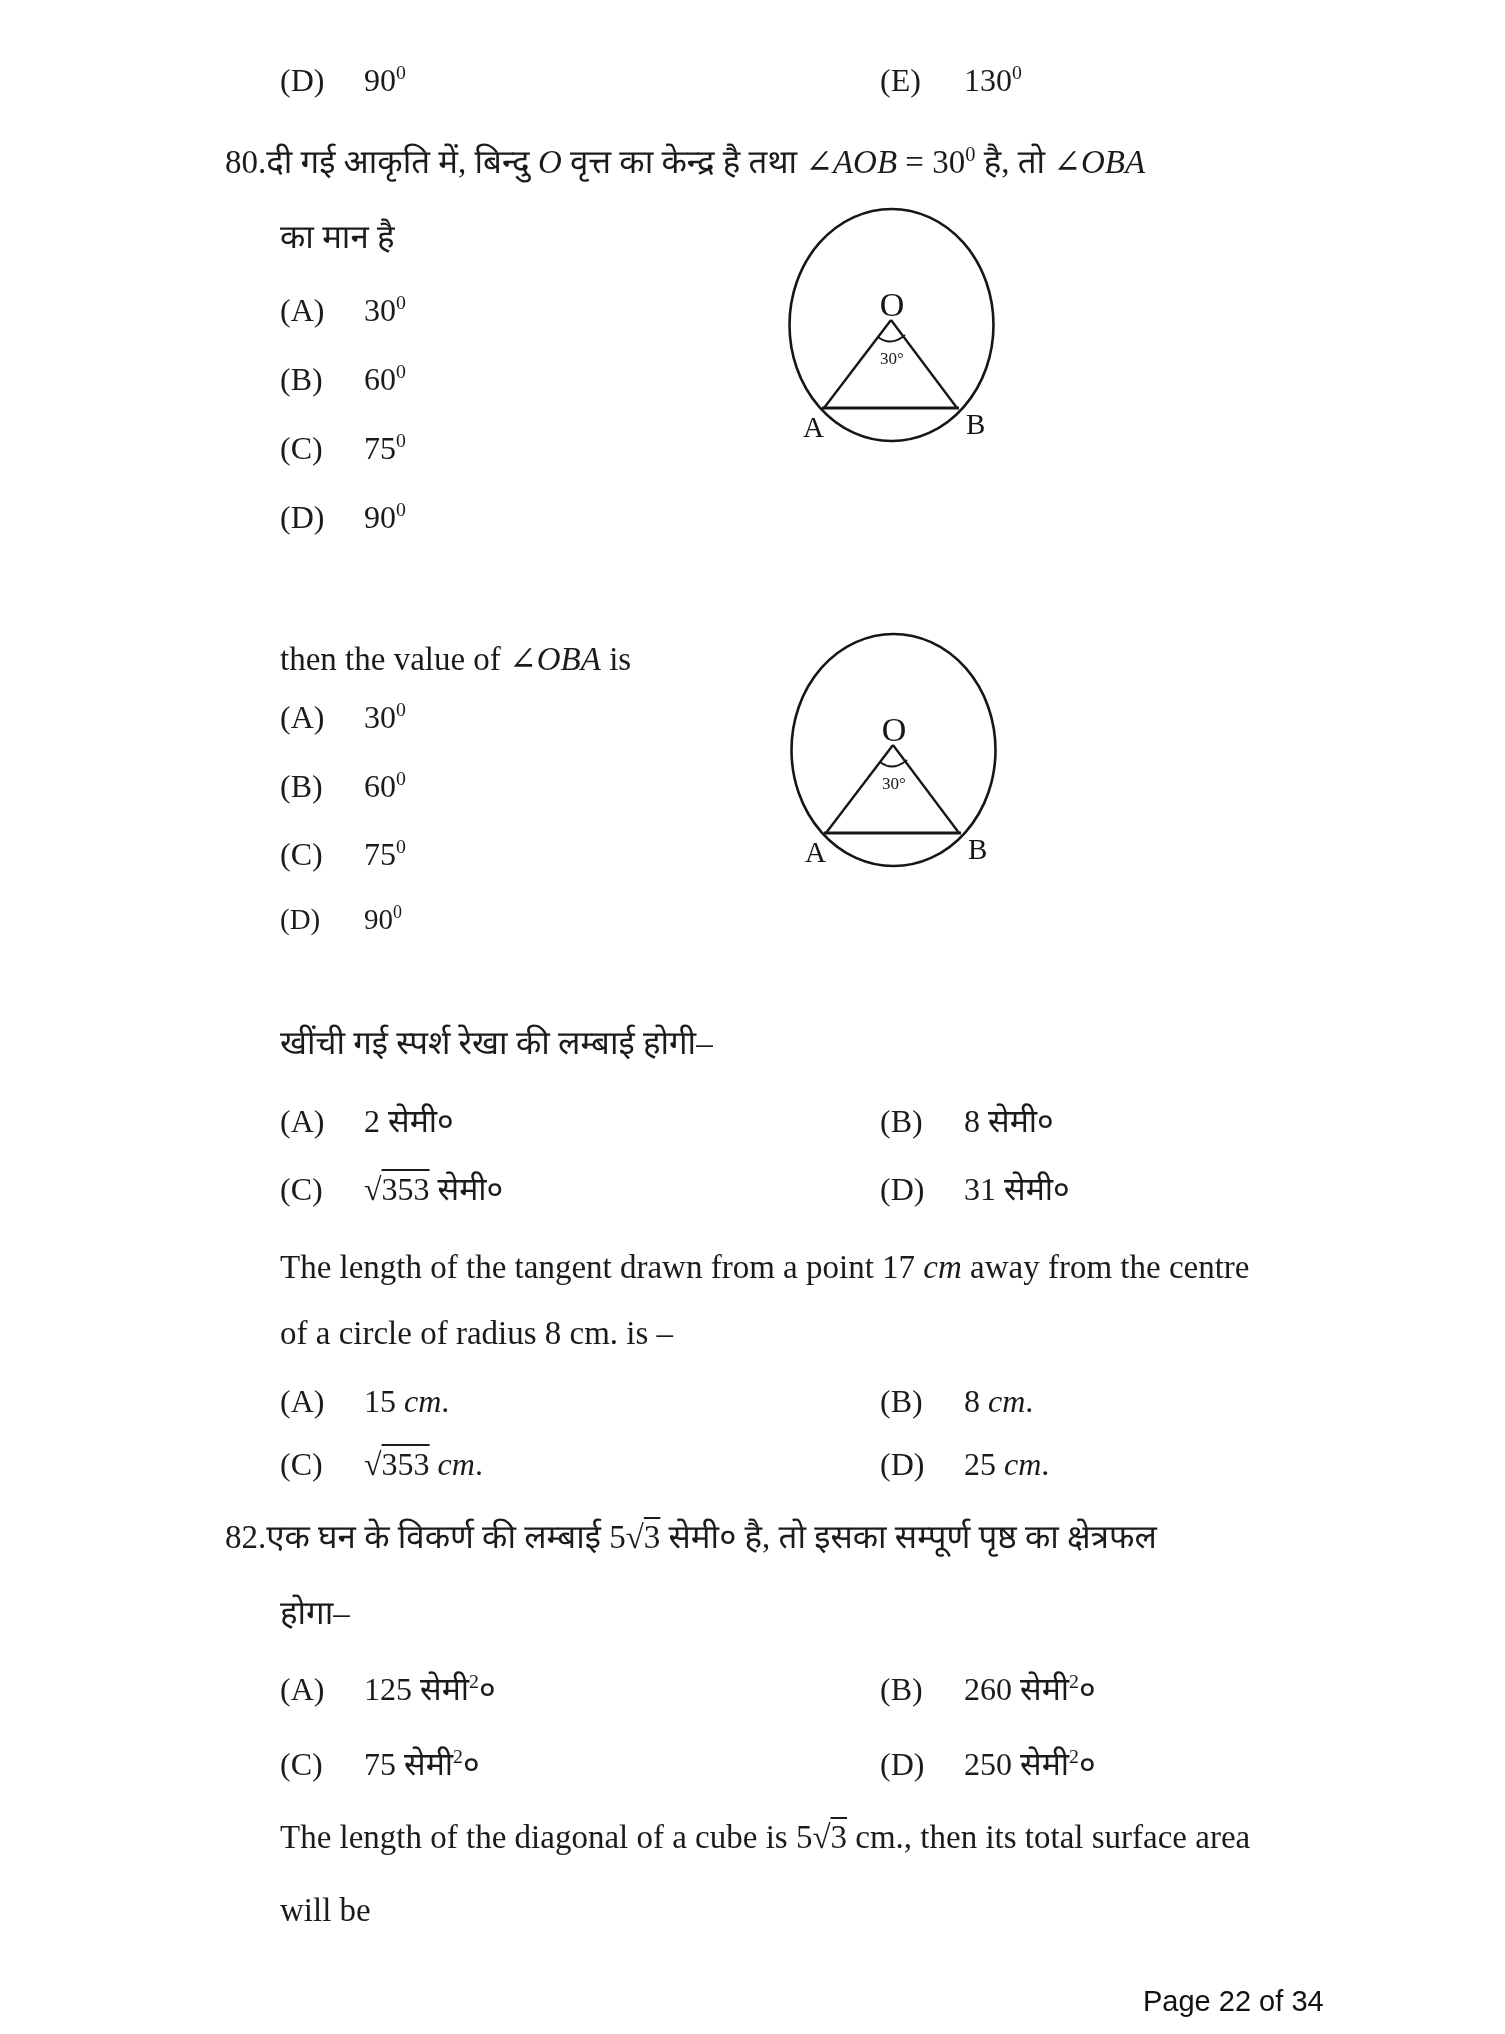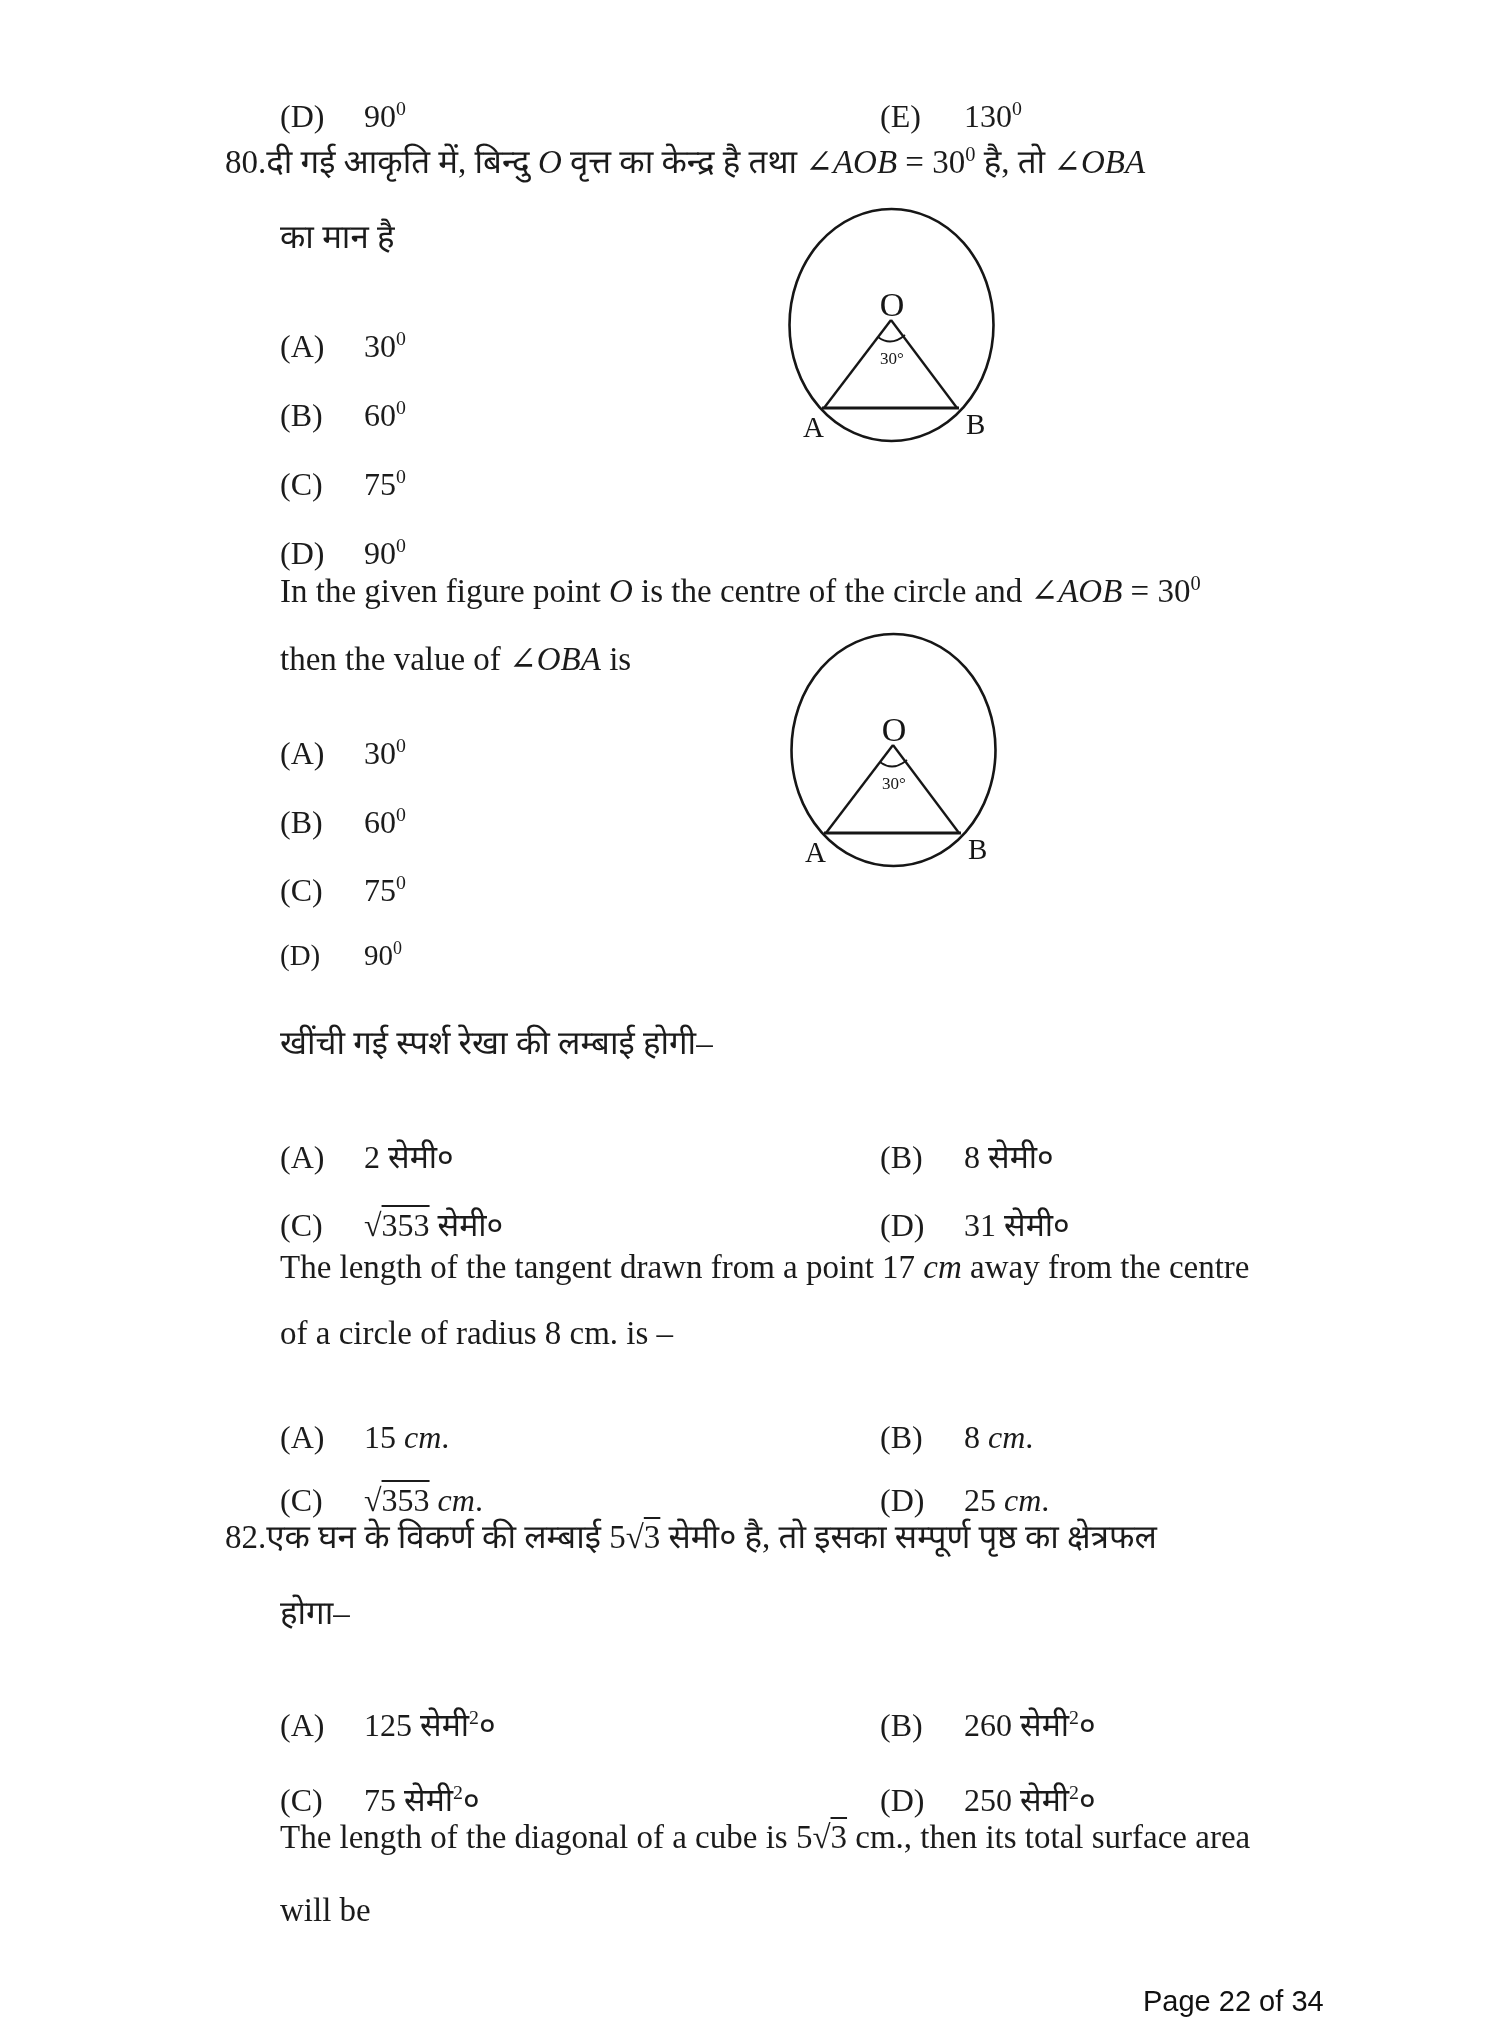--- a/index.html
+++ b/index.html
@@ -19,21 +19,21 @@
     font-size:33px;
     line-height:1.2;
     text-align:center;
   }
   .opt{
     position:absolute;
     white-space:nowrap;
     font-size:32px;
   }
   .olabel{display:inline-block;width:84px;}
-  .ovalue{display:inline-block;margin-top:36px;}
+  .ovalue{display:inline-block;}
   .s-it{font-style:italic;}
   .s-sup{font-size:0.62em;vertical-align:super;line-height:0;}
   .s-rad{text-decoration:overline;text-decoration-thickness:2px;}
   .s-b{font-weight:normal;}
   .fig{position:absolute;}
   .fig .shape{fill:none;stroke:#161616;}
   .fig text{fill:#161616;font-family:"Liberation Serif","DejaVu Serif",serif;}
   .figO{font-size:34px;}
   .figAB{font-size:29px;}
   .figAngle{font-size:17px;}
@@ -78,21 +78,20 @@
     <line class="shape" x1="104" y1="117" x2="37" y2="205" stroke-width="2.4"></line>
     <line class="shape" x1="104" y1="117" x2="170" y2="205" stroke-width="2.4"></line>
     <line class="shape" x1="35" y1="205" x2="172" y2="205" stroke-width="3.2"></line>
     <path class="shape" d="M 91 134 Q 104 144 118 132" stroke-width="1.8"></path>
     <text class="figO" x="105" y="113" text-anchor="middle">O</text>
     <text class="figAngle" x="93" y="161">30°</text>
     <text class="figAB" x="16" y="234">A</text>
     <text class="figAB" x="179" y="231">B</text>
   </svg>
 
-  <div class="line" style="left:280px;top:572px"><span>In the given figure point </span><span class="s-it">O</span><span> is the centre of the circle and </span><span class="s-it">∠AOB</span><span> = 30</span><span class="s-sup">0</span></div>
   <div class="line" style="left:280px;top:640px"><span>then the value of </span><span class="s-it">∠OBA</span><span> is</span></div>
 
   <div class="opt" style="left:280px;top:699px">
     <span class="olabel">(A)</span><span class="ovalue"><span>30</span><span class="s-sup">0</span></span>
   </div>
   <div class="opt" style="left:280px;top:768px">
     <span class="olabel">(B)</span><span class="ovalue"><span>60</span><span class="s-sup">0</span></span>
   </div>
   <div class="opt" style="left:280px;top:836px">
     <span class="olabel">(C)</span><span class="ovalue"><span>75</span><span class="s-sup">0</span></span>

